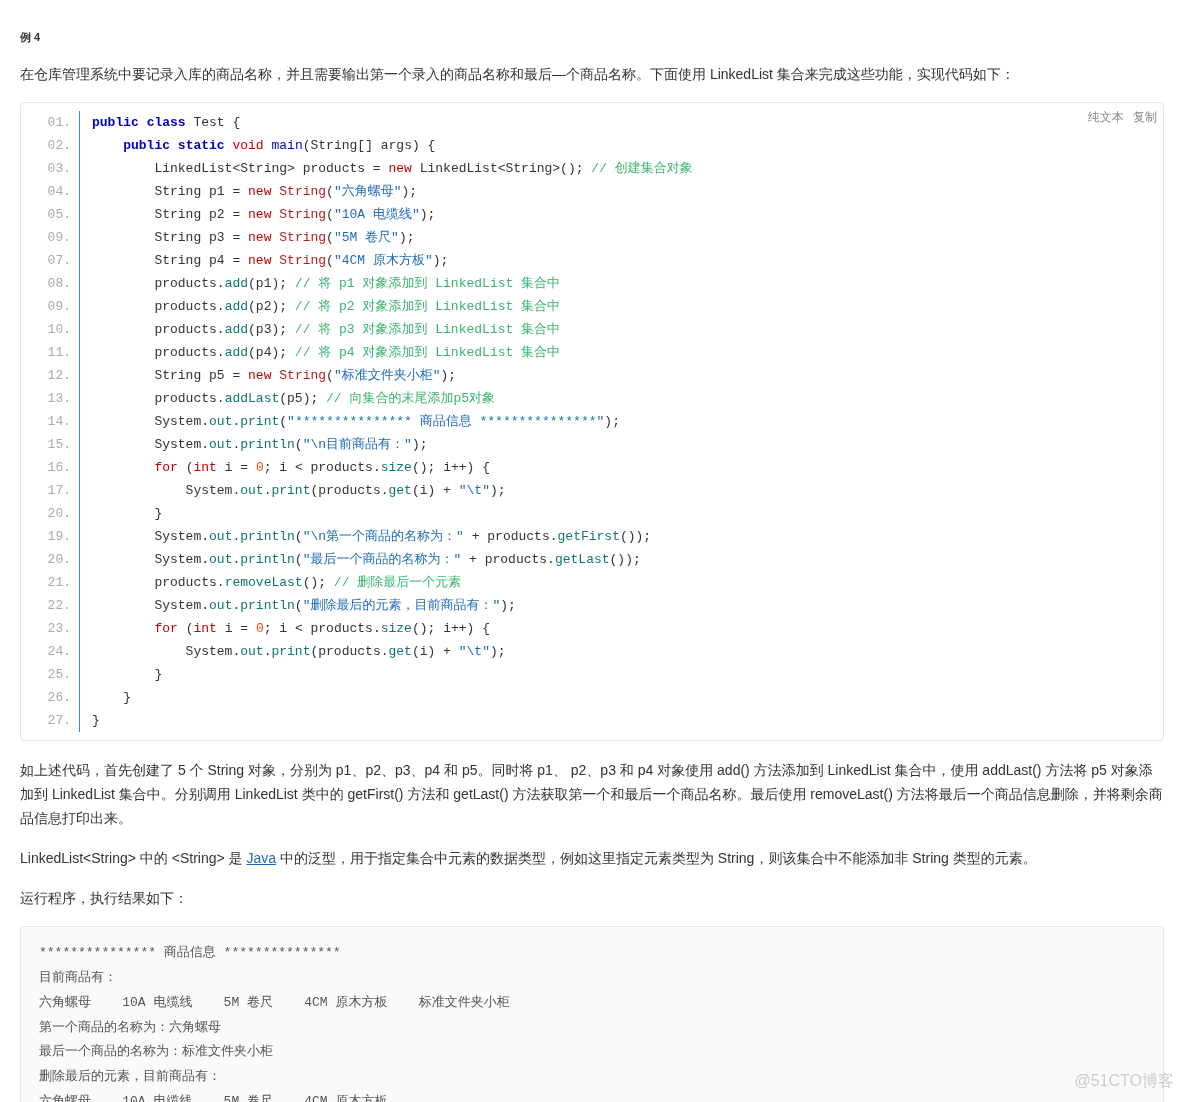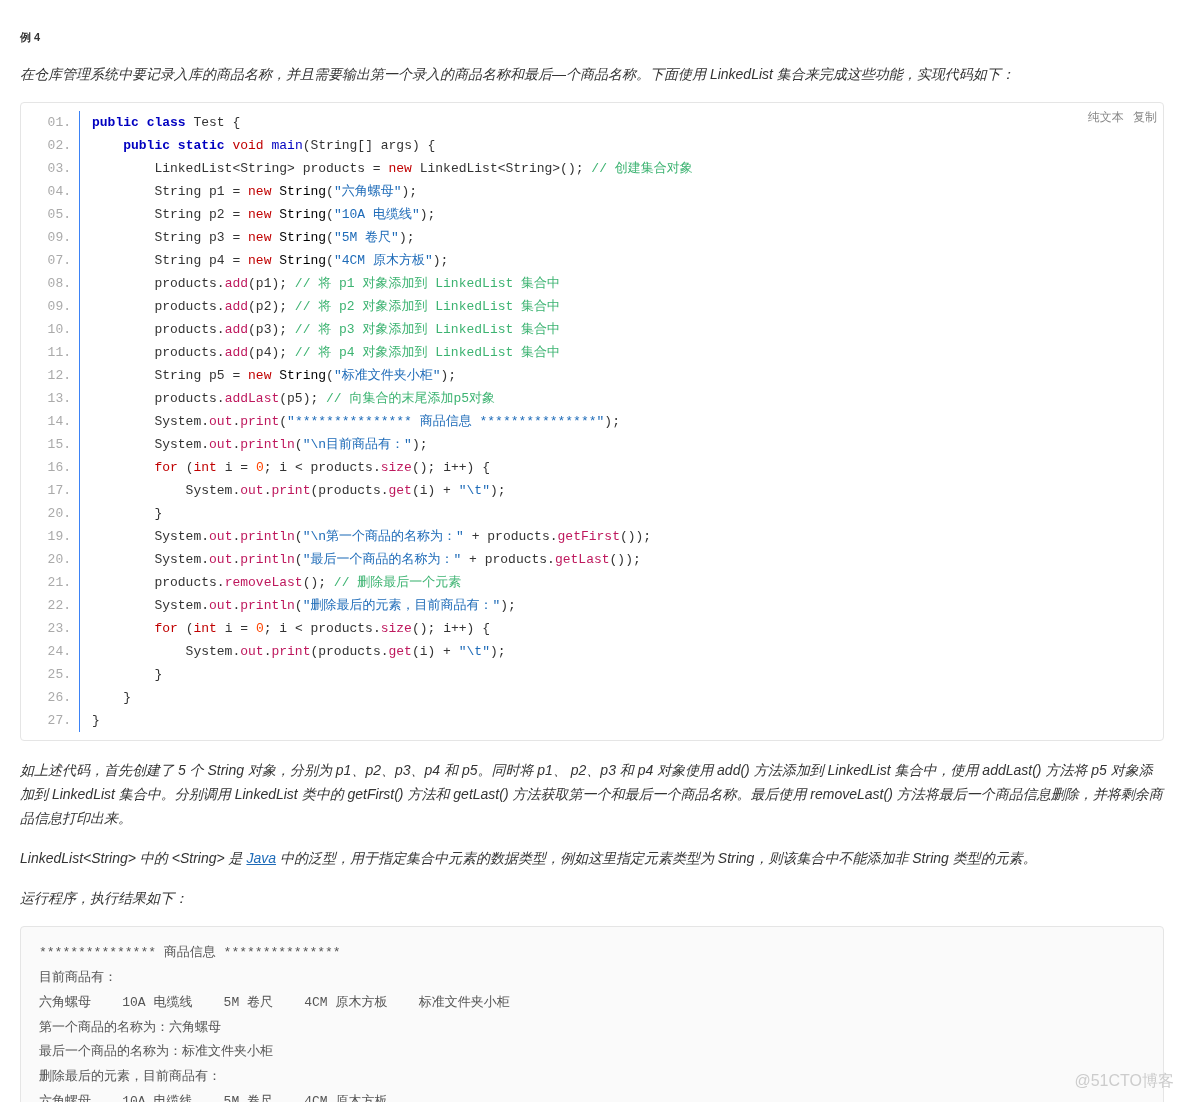--- a/index.html
+++ b/index.html
@@ -12,21 +12,20 @@
     line-height: 1.7;
   }
   h4 {
     font-weight: 600;
     margin: 8px 0 12px 0;
     font-size: 11px;
   }
   p {
     margin: 16px 0 16px 0;
     color: #333;
-    font-style: italic;
   }
   .link { color: #1e6bb8; }
   .code-block {
     border: 1px solid #e5e5e5;
     border-radius: 4px;
     position: relative;
     margin: 10px 0 18px 0;
     background: #fff;
   }
   .toolbar {
@@ -56,22 +55,22 @@
   .lines {
     flex: 1;
     padding-left: 12px;
     white-space: pre;
     overflow-x: auto;
   }
   .lines .row { display:block; }
   .kw { color: #0000c0; font-weight: bold; }
   .kw2 { color: #c00000; }
   .method { color: #0000c0; }
-  .methodCall { color: #be185d; }
-  .fn { color: #000000; text-align: center; }
+  .methodCall { color: #0f766e; }
+  .fn { color: #b91c1c; text-align: center; }
   .str { color: #1e6bb8; }
   .num { color: #ff4500; }
   .comment { color: #3cb371; }
   .punct { color: #333; }
   .output-block {
     border: 1px solid #e5e5e5;
     border-radius: 4px;
     background: #fafafa;
     padding: 14px 18px;
     font-family: Consolas, "Courier New", monospace;

